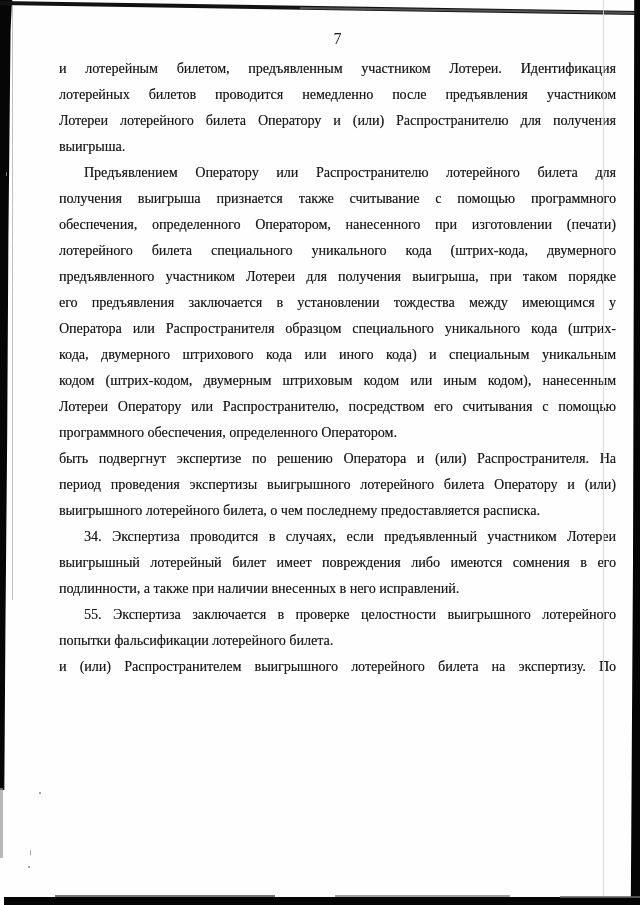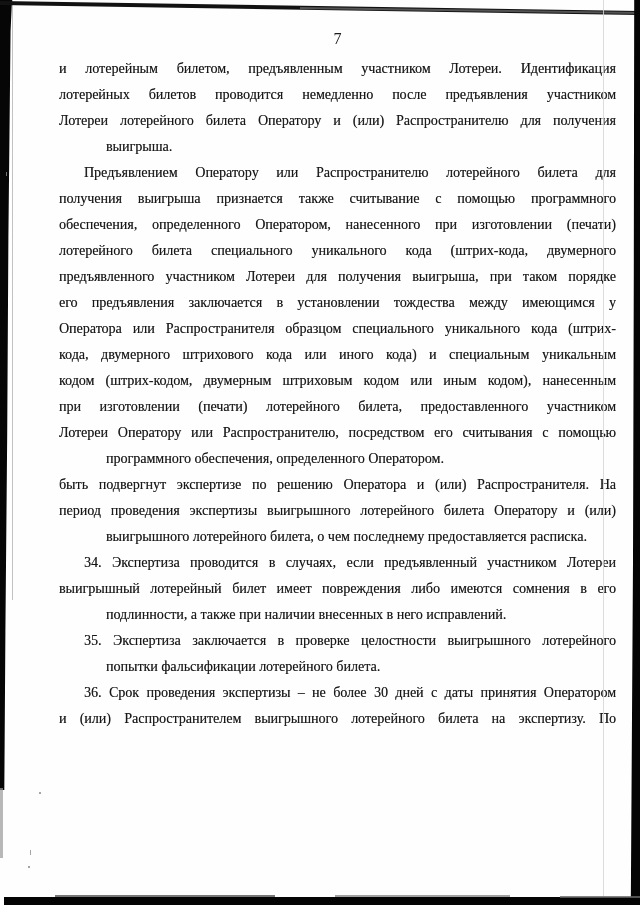--- a/index.html
+++ b/index.html
@@ -29,21 +29,21 @@
     text-shadow: 0.25px 0 0 rgba(20,20,20,0.55);
   }
   .line {
     height: 26px;
     line-height: 26px;
     white-space: nowrap;
     text-align: justify;
     text-align-last: justify;
     overflow: hidden;
   }
-  .line.last { text-align-last: left; margin-left: 47px; }
+  .line.last { text-align-last: left; }
   .line.indent { text-indent: 25px; font-family: Liberation Serif, serif; }
 
   
   .artifact { position: absolute; pointer-events: none; }
   .left-bar {
     left: 0; top: 0; width: 12px; height: 790px;
     background: #060606;
     clip-path: polygon(0 0, 100% 0, 88% 4%, 70% 30%, 60% 55%, 45% 80%, 36% 100%, 0 100%);
   }
   .left-bar-tail {
@@ -107,40 +107,38 @@
       <div class="para">
         <div class="line indent">Предъявлением Оператору или Распространителю лотерейного билета для</div>
         <div class="line">получения выигрыша признается также считывание с помощью программного</div>
         <div class="line">обеспечения, определенного Оператором, нанесенного при изготовлении (печати)</div>
         <div class="line">лотерейного билета специального уникального кода (штрих-кода, двумерного</div>
         <div class="line">предъявленного участником Лотереи для получения выигрыша, при таком порядке</div>
         <div class="line">его предъявления заключается в установлении тождества между имеющимся у</div>
         <div class="line">Оператора или Распространителя образцом специального уникального кода (штрих-</div>
         <div class="line">кода, двумерного штрихового кода или иного кода) и специальным уникальным</div>
         <div class="line">кодом (штрих-кодом, двумерным штриховым кодом или иным кодом), нанесенным</div>
-        <div class="line">при изготовлении (печати) лотерейного билета, предоставленного участником</div>
         <div class="line">Лотереи Оператору или Распространителю, посредством его считывания с помощью</div>
         <div class="line last">программного обеспечения, определенного Оператором.</div>
       </div>
       <div class="para">
         <div class="line">быть подвергнут экспертизе по решению Оператора и (или) Распространителя. На</div>
         <div class="line">период проведения экспертизы выигрышного лотерейного билета Оператору и (или)</div>
         <div class="line last">выигрышного лотерейного билета, о чем последнему предоставляется расписка.</div>
       </div>
       <div class="para">
         <div class="line indent">34. Экспертиза проводится в случаях, если предъявленный участником Лотереи</div>
         <div class="line">выигрышный лотерейный билет имеет повреждения либо имеются сомнения в его</div>
         <div class="line last">подлинности, а также при наличии внесенных в него исправлений.</div>
       </div>
       <div class="para">
-        <div class="line indent">35. Экспертиза заключается в проверке целостности выигрышного лотерейного</div>
+        <div class="line indent">55. Экспертиза заключается в проверке целостности выигрышного лотерейного</div>
         <div class="line last">попытки фальсификации лотерейного билета.</div>
       </div>
       <div class="para">
-        <div class="line indent">36. Срок проведения экспертизы – не более 30 дней с даты принятия Оператором</div>
         <div class="line">и (или) Распространителем выигрышного лотерейного билета на экспертизу. По</div>
       </div>
     </div>
 
   <div class="artifact left-bar"></div>
   <div class="artifact left-bar-tail"></div>
   <div class="artifact left-gray-line"></div>
   <div class="artifact top-line"></div>
   <div class="artifact top-line-gray"></div>
   <div class="artifact right-bar"></div>

